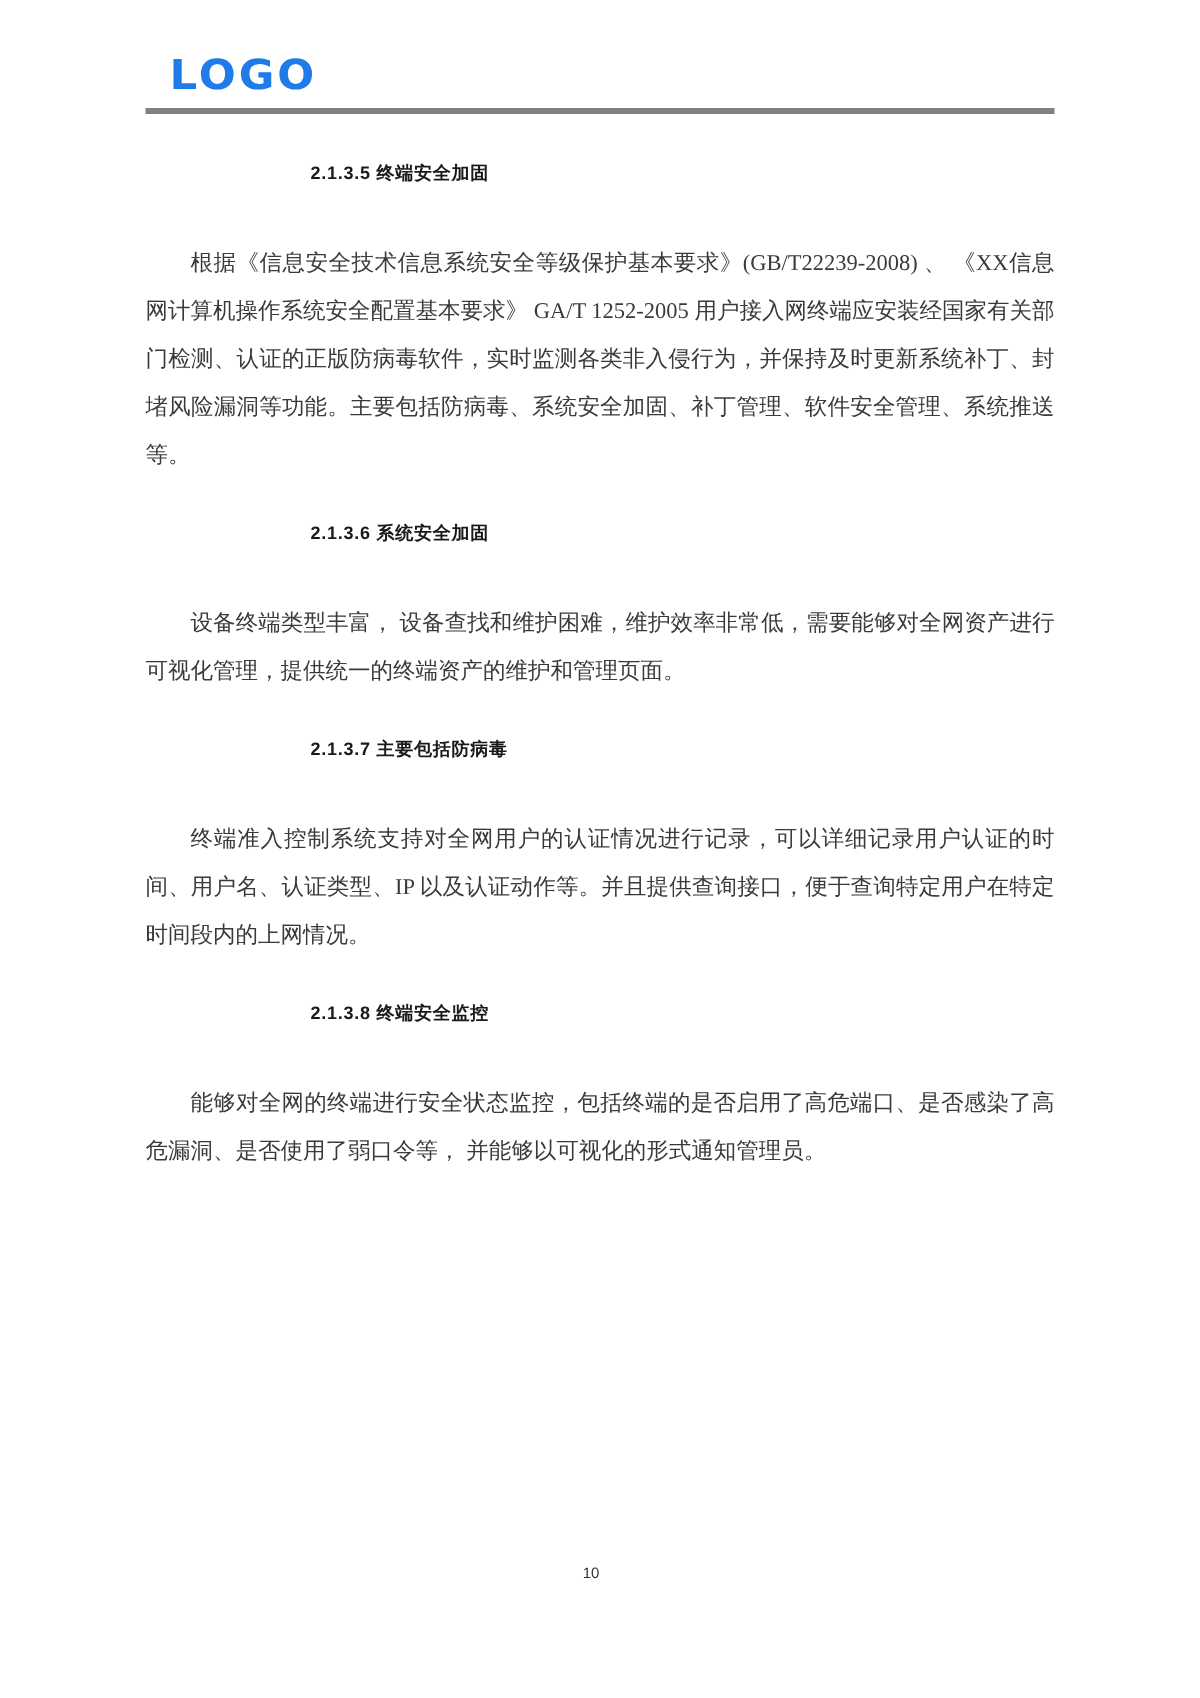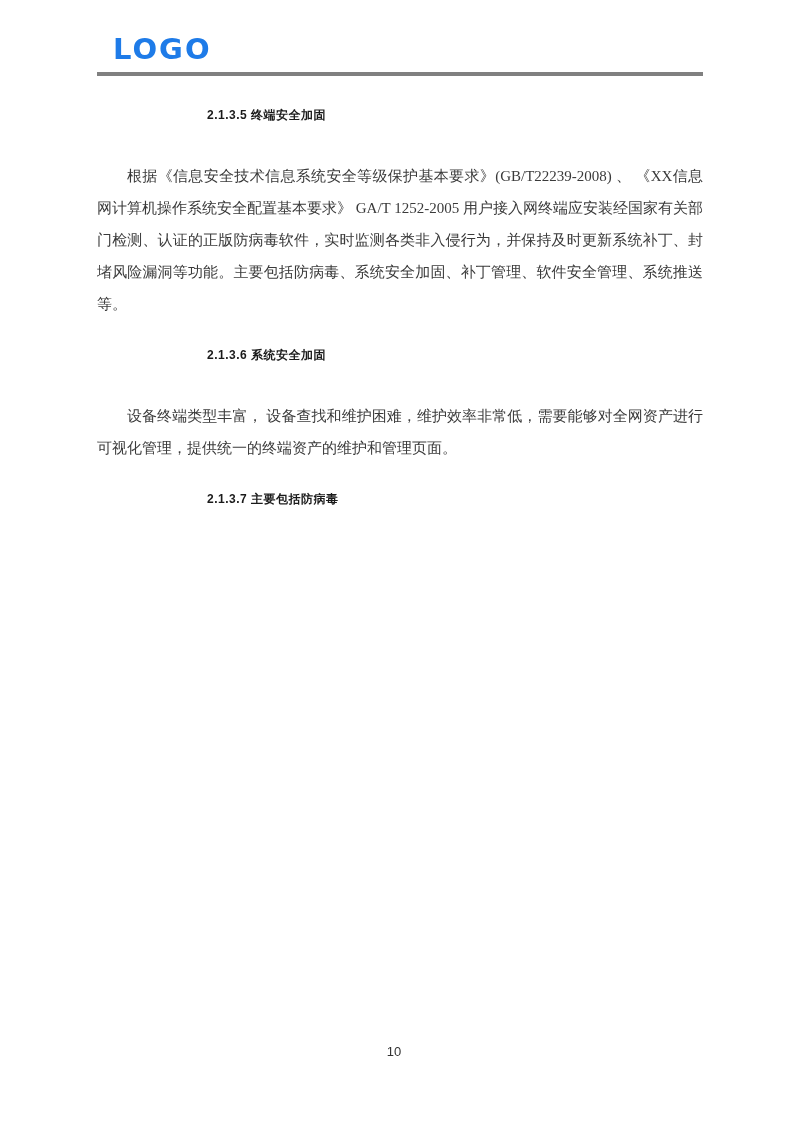--- a/index.html
+++ b/index.html
@@ -50,21 +50,21 @@
     color: #3a3a3a;
   }
   .doc-content p + p { margin-top: 6px; }
   .page-footer {
     position: absolute;
     top: 1044px;
     left: 0;
     right: 12px;
     text-align: center;
     font-family: "Liberation Sans", sans-serif;
-    font-size: 13px;
+    font-size: 10px;
     color: #333333;
   }
 </style>
 </head>
 <body>
 
 <header class="page-header" style="border-bottom-color: rgb(128, 128, 128);">
   <div class="logo" style="color: rgb(30, 123, 232);">LOGO</div>
 </header>
 
@@ -75,20 +75,25 @@
     <p>根据《信息安全技术信息系统安全等级保护基本要求》(GB/T22239-2008) 、 《XX信息网计算机操作系统安全配置基本要求》 GA/T 1252-2005 用户接入网终端应安装经国家有关部门检测、认证的正版防病毒软件，实时监测各类非入侵行为，并保持及时更新系统补丁、封堵风险漏洞等功能。主要包括防病毒、系统安全加固、补丁管理、软件安全管理、系统推送等。</p>
   </section>
 
   <section>
     <h2>2.1.3.6 系统安全加固</h2>
     <p>设备终端类型丰富， 设备查找和维护困难，维护效率非常低，需要能够对全网资产进行可视化管理，提供统一的终端资产的维护和管理页面。</p>
   </section>
 
   <section>
     <h2>2.1.3.7 主要包括防病毒</h2>
+    <p>终端准入控制系统支持对全网用户的认证情况进行记录，可以详细记录用户认证的时间、用户名、认证类型、IP 以及认证动作等。并且提供查询接口，便于查询特定用户在特定时间段内的上网情况。</p>
   </section>
 
+  <section>
+    <h2>2.1.3.8 终端安全监控</h2>
+    <p>能够对全网的终端进行安全状态监控，包括终端的是否启用了高危端口、是否感染了高危漏洞、是否使用了弱口令等， 并能够以可视化的形式通知管理员。</p>
+  </section>
 
 </main>
 
 <footer class="page-footer">
   <span>10</span>
 </footer>
 
 </body></html>

